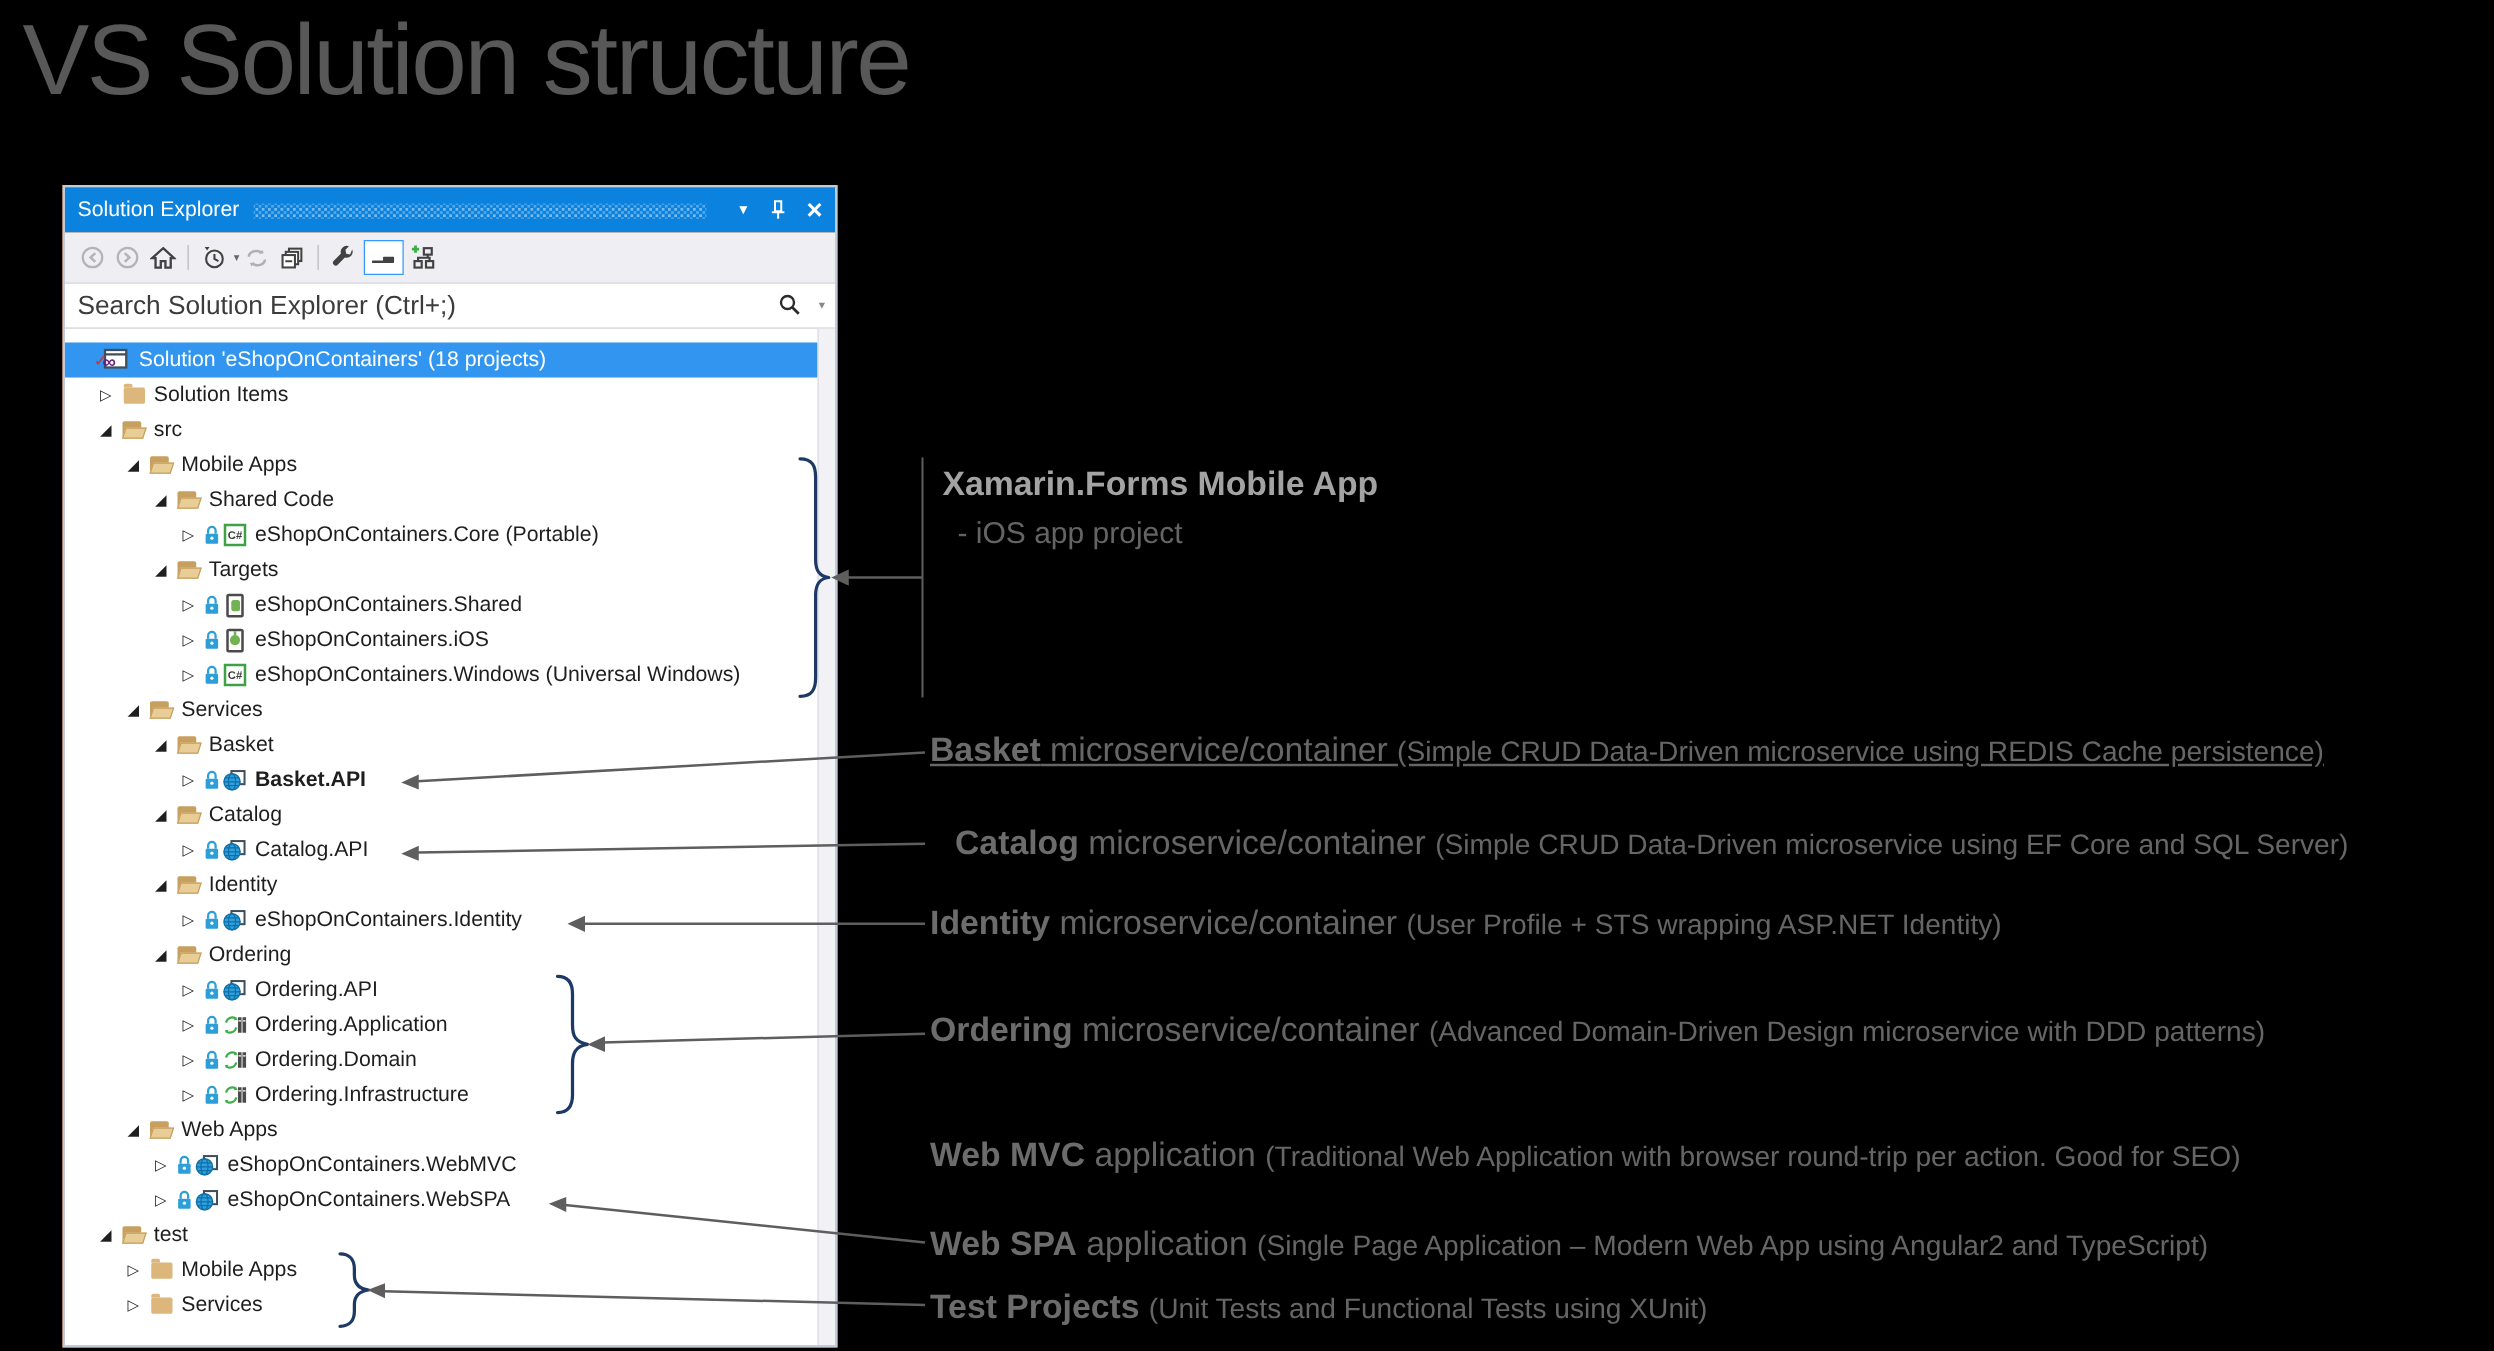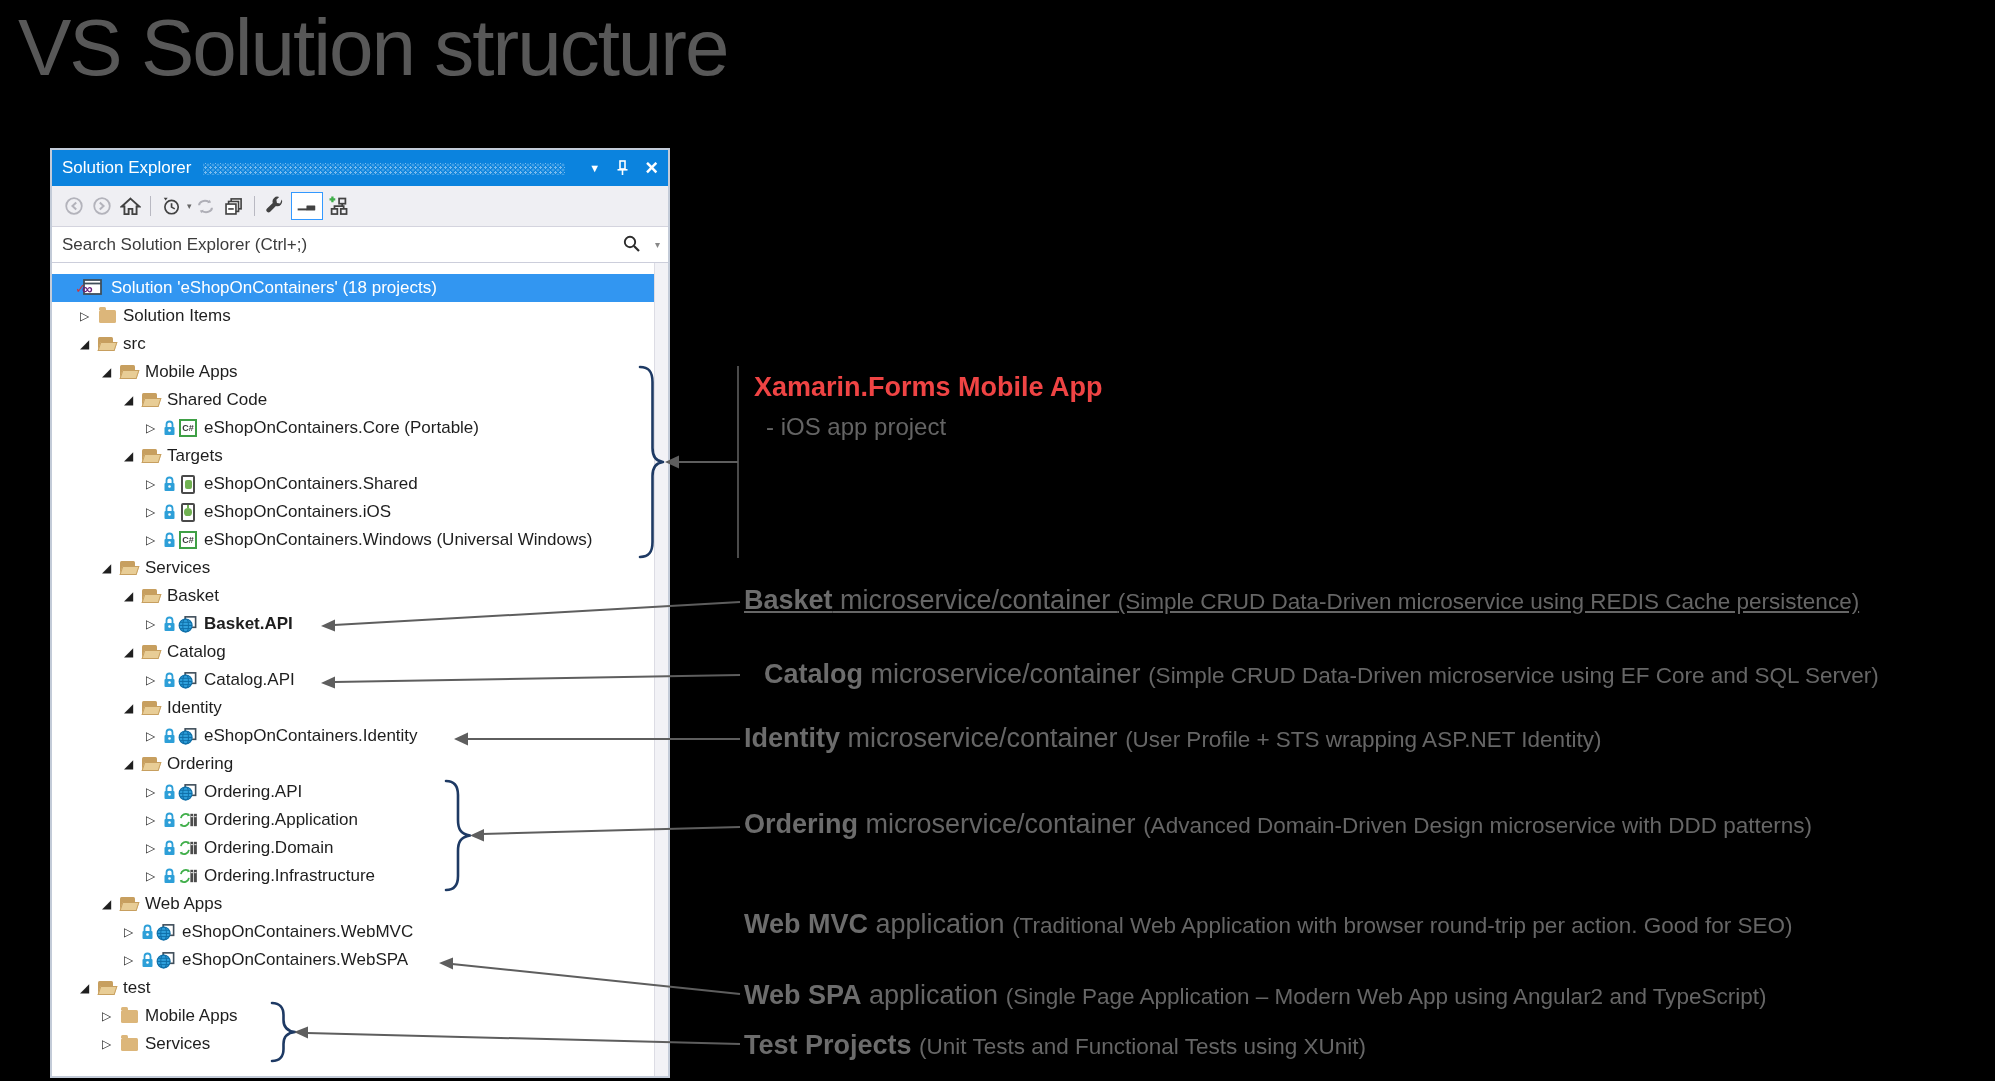--- a/index.html
+++ b/index.html
@@ -24,21 +24,21 @@
   .t-close{font-size:22px;line-height:1;font-weight:bold;}
 
   .toolbar{height:40px;background:#EFEFF3;display:flex;align-items:center;padding-left:8px;
            border-bottom:1px solid #D4D4DE;}
   .tb-btn{display:inline-flex;align-items:center;justify-content:center;width:26px;height:26px;margin:0 1px;}
   .tb-sep{width:1px;height:20px;background:#B9B9C2;margin:0 6px;}
   .tb-sel{background:#fff;border:1.5px solid #3399FF;width:30px;height:26px;margin:0 2px;}
   .tb-caret{font-size:9px;color:#666;margin-left:2px;}
 
   .searchbox{height:35px;background:#fff;border-bottom:1px solid #CCCEDB;position:relative;}
-  .searchbox .ph{position:absolute;left:10px;top:0;line-height:35px;font-size:17px;color:#3C3C3C;}
+  .searchbox .ph{position:absolute;left:10px;top:0;line-height:35px;font-size:21px;color:#3C3C3C;}
   .searchbox .mag{position:absolute;right:26px;top:7px;}
   .searchbox .s-caret{position:absolute;right:8px;top:0;line-height:35px;font-size:10px;color:#888;}
 
   .tree{position:relative;background:#fff;padding-top:11px;height:calc(926px - 36px - 41px - 36px - 11px);}
   .scrollstrip{position:absolute;top:0;right:0;bottom:0;width:13px;background:#F2F2F6;border-left:1px solid #DCDCE4;}
   .trow{height:28px;display:flex;align-items:center;font-size:17px;color:#1E1E1E;white-space:nowrap;}
   .trow.sel{background:#3296F1;color:#fff;}
   .trow.b .lbl{font-weight:bold;}
   .trow .lbl{margin-left:6px;}
   .exp{width:17px;flex:0 0 17px;text-align:left;font-size:12px;color:#1f1f1f;}
@@ -60,21 +60,21 @@
   .ic-phone{width:14px;height:19px;border:2px solid #4A4A4A;border-radius:2px;box-sizing:border-box;background:#fff;
             display:inline-flex;align-items:center;justify-content:center;}
   .ic-phone .dot{width:7px;height:9px;border-radius:2px;background:#71B252;}
   .ic-phone .apl{width:8px;height:8px;border-radius:50% 50% 45% 45%;background:#71B252;position:relative;}
   .ic-phone .apl::before{content:"";position:absolute;top:-3px;left:3px;width:2px;height:3px;background:#71B252;}
 
   
   .annot{position:absolute;color:#666;font-size:27px;white-space:nowrap;}
   .annot .a-b{font-weight:bold;color:#6C6C6C;}
   .annot .a-p{font-size:22.5px;}
-  .annot .xam-title{font-weight:bold;font-size:27px;color:#ef4444;}
+  .annot .xam-title{font-weight:bold;font-size:27px;color:#a3a3a3;}
   .annot .bullets{margin-top:9px;padding-left:12px;font-size:24px;color:#646464;}
   .annot .bullets div{line-height:29.5px;}
 
   svg text{font-family:"Liberation Sans","DejaVu Sans",sans-serif;}
   .overlay{position:absolute;left:0;top:0;pointer-events:none;}
 </style>
 </head>
 <body>
 
 <div id="stage">

